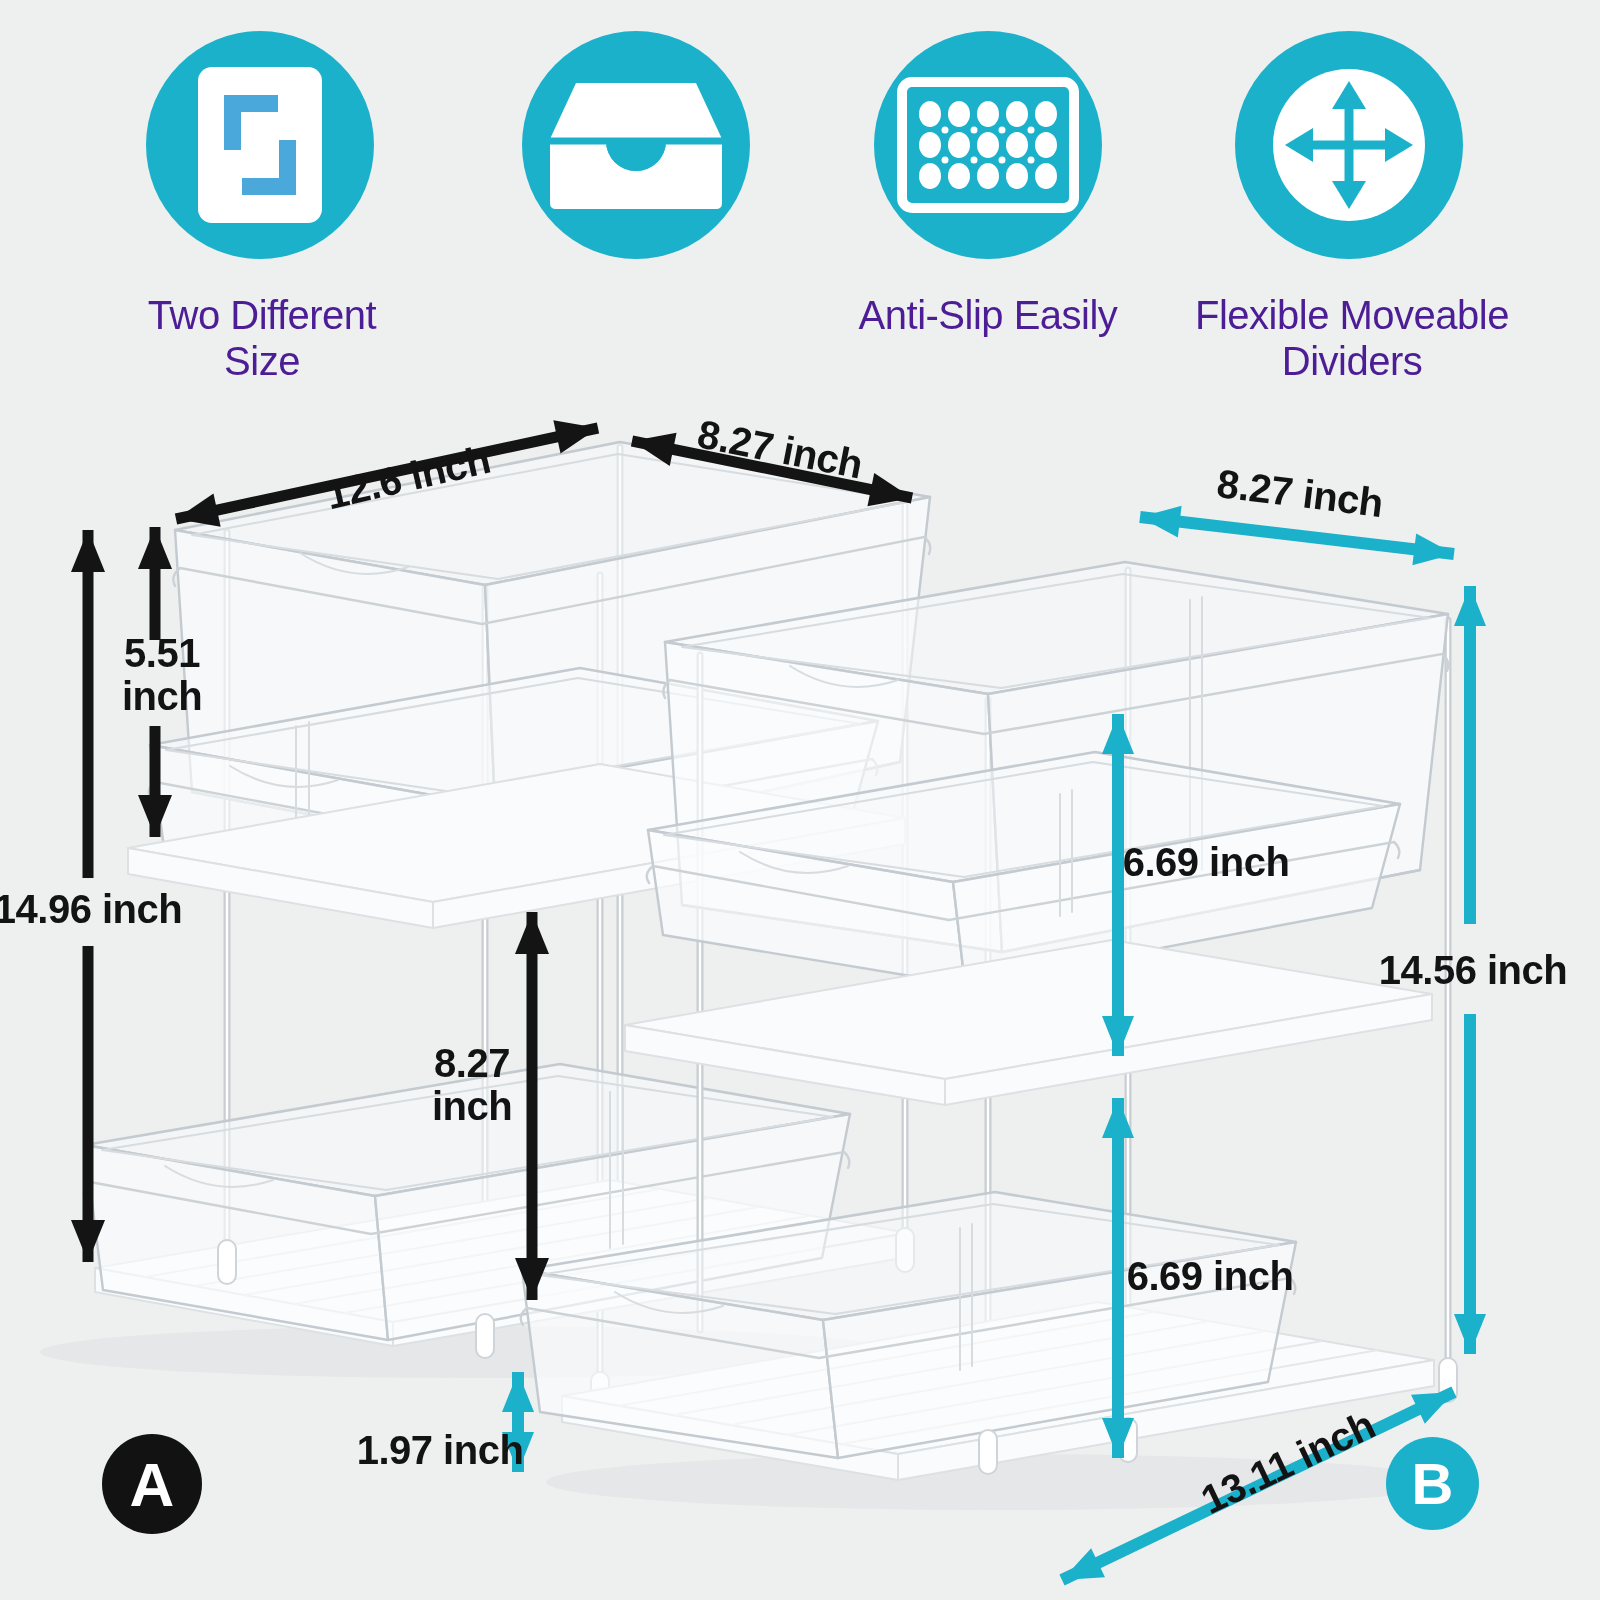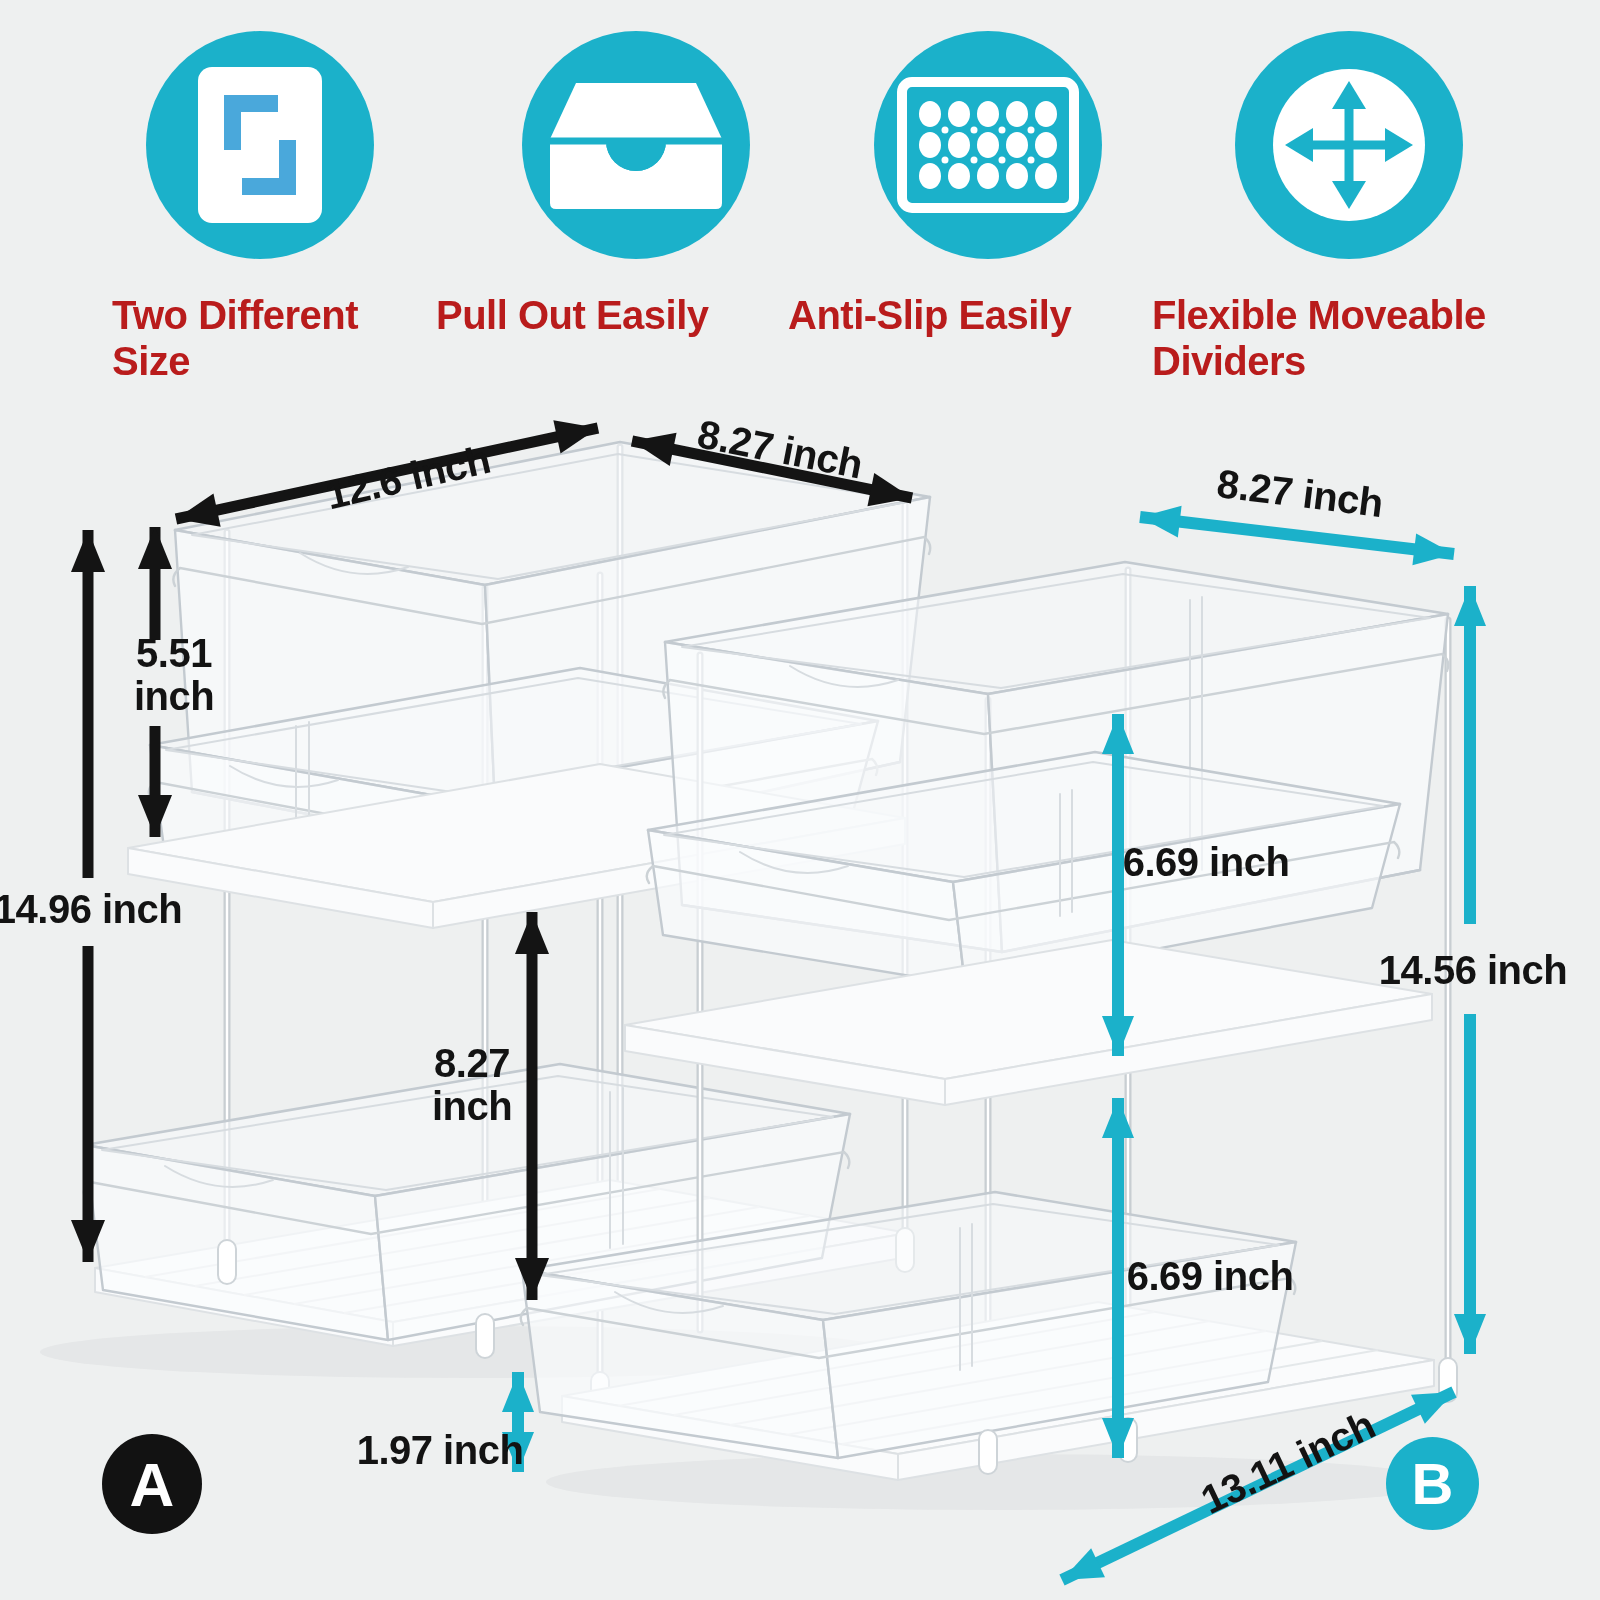--- a/index.html
+++ b/index.html
@@ -10,22 +10,22 @@
     color:#141414;
   }
   svg{display:block;}
   .stage{position:absolute;left:0;top:0;}
   
   .feat-circle{
     position:absolute;top:31px;width:228px;height:228px;border-radius:50%;
     background:#1bb1ca;display:flex;align-items:center;justify-content:center;
   }
   .feat-label{
-    position:absolute;top:292px;font-weight:700;font-size:40px;line-height:46px;
-    color:#b91c1c;letter-spacing:-0.5px;
+    position:absolute;top:292px;font-weight:400;font-size:40px;line-height:46px;
+    text-align:center;color:#4c1d95;letter-spacing:-0.5px;
   }
   
   .dim{
     position:absolute;font-weight:700;font-size:40px;line-height:43px;
     color:#131313;text-align:center;letter-spacing:-0.5px;white-space:normal;
   }
   .rot{transform-origin:50% 50%;}
   
   .badge{
     position:absolute;border-radius:50%;color:#ffffff;font-weight:700;
@@ -276,27 +276,26 @@
         <rect x="-42" y="-4.5" width="84" height="9"></rect>
         <path d="M0,-64 L-17,-36 L17,-36 Z"></path>
         <path d="M0,64 L-17,36 L17,36 Z"></path>
         <path d="M-64,0 L-36,-17 L-36,17 Z"></path>
         <path d="M64,0 L36,-17 L36,17 Z"></path>
       </g>
     </svg>
   </div>
 
   <div class="feat-label" style="left:112px;width:300px;">Two Different Size</div>
-  <div class="feat-label" style="left:436px;width:400px;">Pull Out Easily</div>
   <div class="feat-label" style="left:788px;width:400px;">Anti-Slip Easily</div>
   <div class="feat-label" style="left:1152px;width:400px;">Flexible Moveable Dividers</div>
 
   <div class="dim rot" style="left:298px;top:456px;width:220px;transform:rotate(-13deg);">12.6 inch</div>
   <div class="dim rot" style="left:680px;top:428px;width:200px;transform:rotate(11deg);">8.27 inch</div>
-  <div class="dim" style="left:119px;top:632px;width:110px;">5.51 inch</div>
+  <div class="dim" style="left:107px;top:632px;width:110px;">5.51 inch</div>
   <div class="dim" style="left:-12px;top:888px;width:200px;">14.96 inch</div>
   <div class="dim" style="left:417px;top:1042px;width:110px;">8.27 inch</div>
   <div class="dim" style="left:350px;top:1394px;width:180px;margin-top:35px;">1.97 inch</div>
   <div class="dim rot" style="left:1200px;top:472px;width:200px;transform:rotate(7deg);">8.27 inch</div>
   <div class="dim" style="left:1106px;top:841px;width:200px;">6.69 inch</div>
   <div class="dim" style="left:1363px;top:949px;width:220px;">14.56 inch</div>
   <div class="dim" style="left:1110px;top:1255px;width:200px;">6.69 inch</div>
   <div class="dim rot" style="left:1178px;top:1441px;width:220px;transform:rotate(-25.5deg);">13.11 inch</div>
 
   <div class="badge badge-a">

